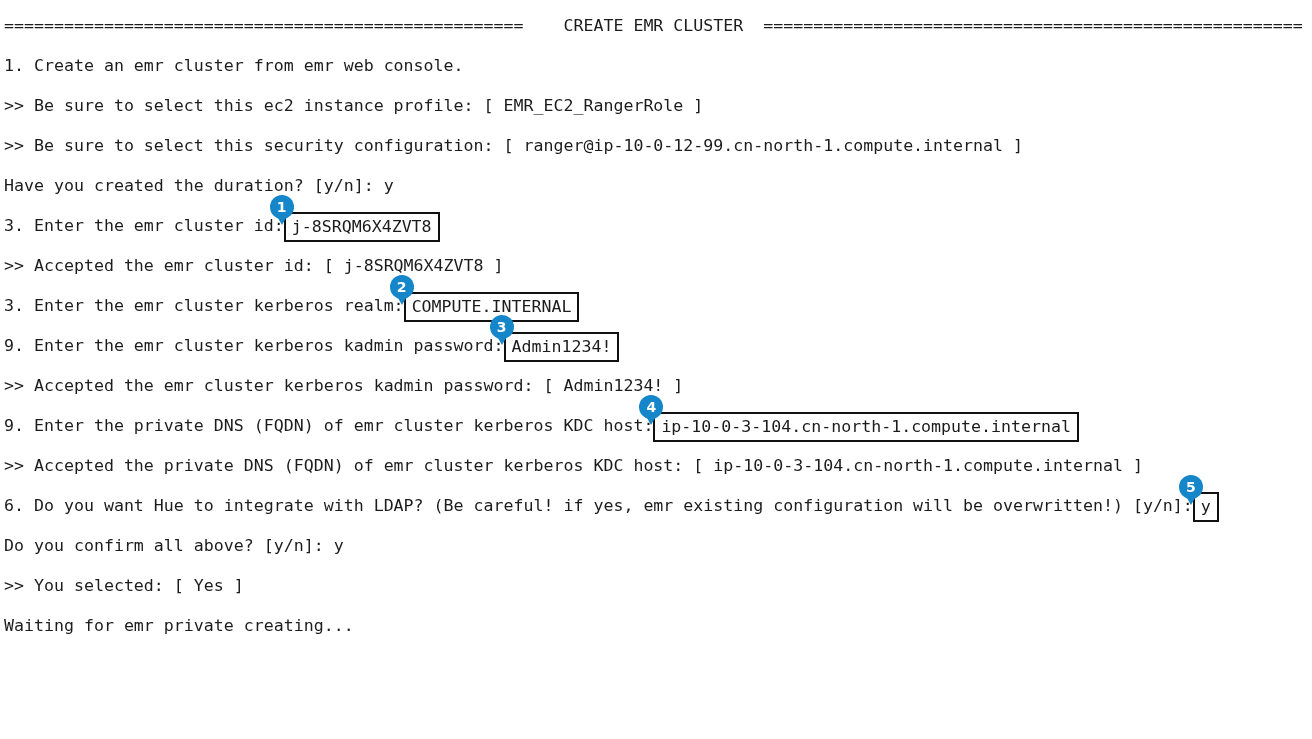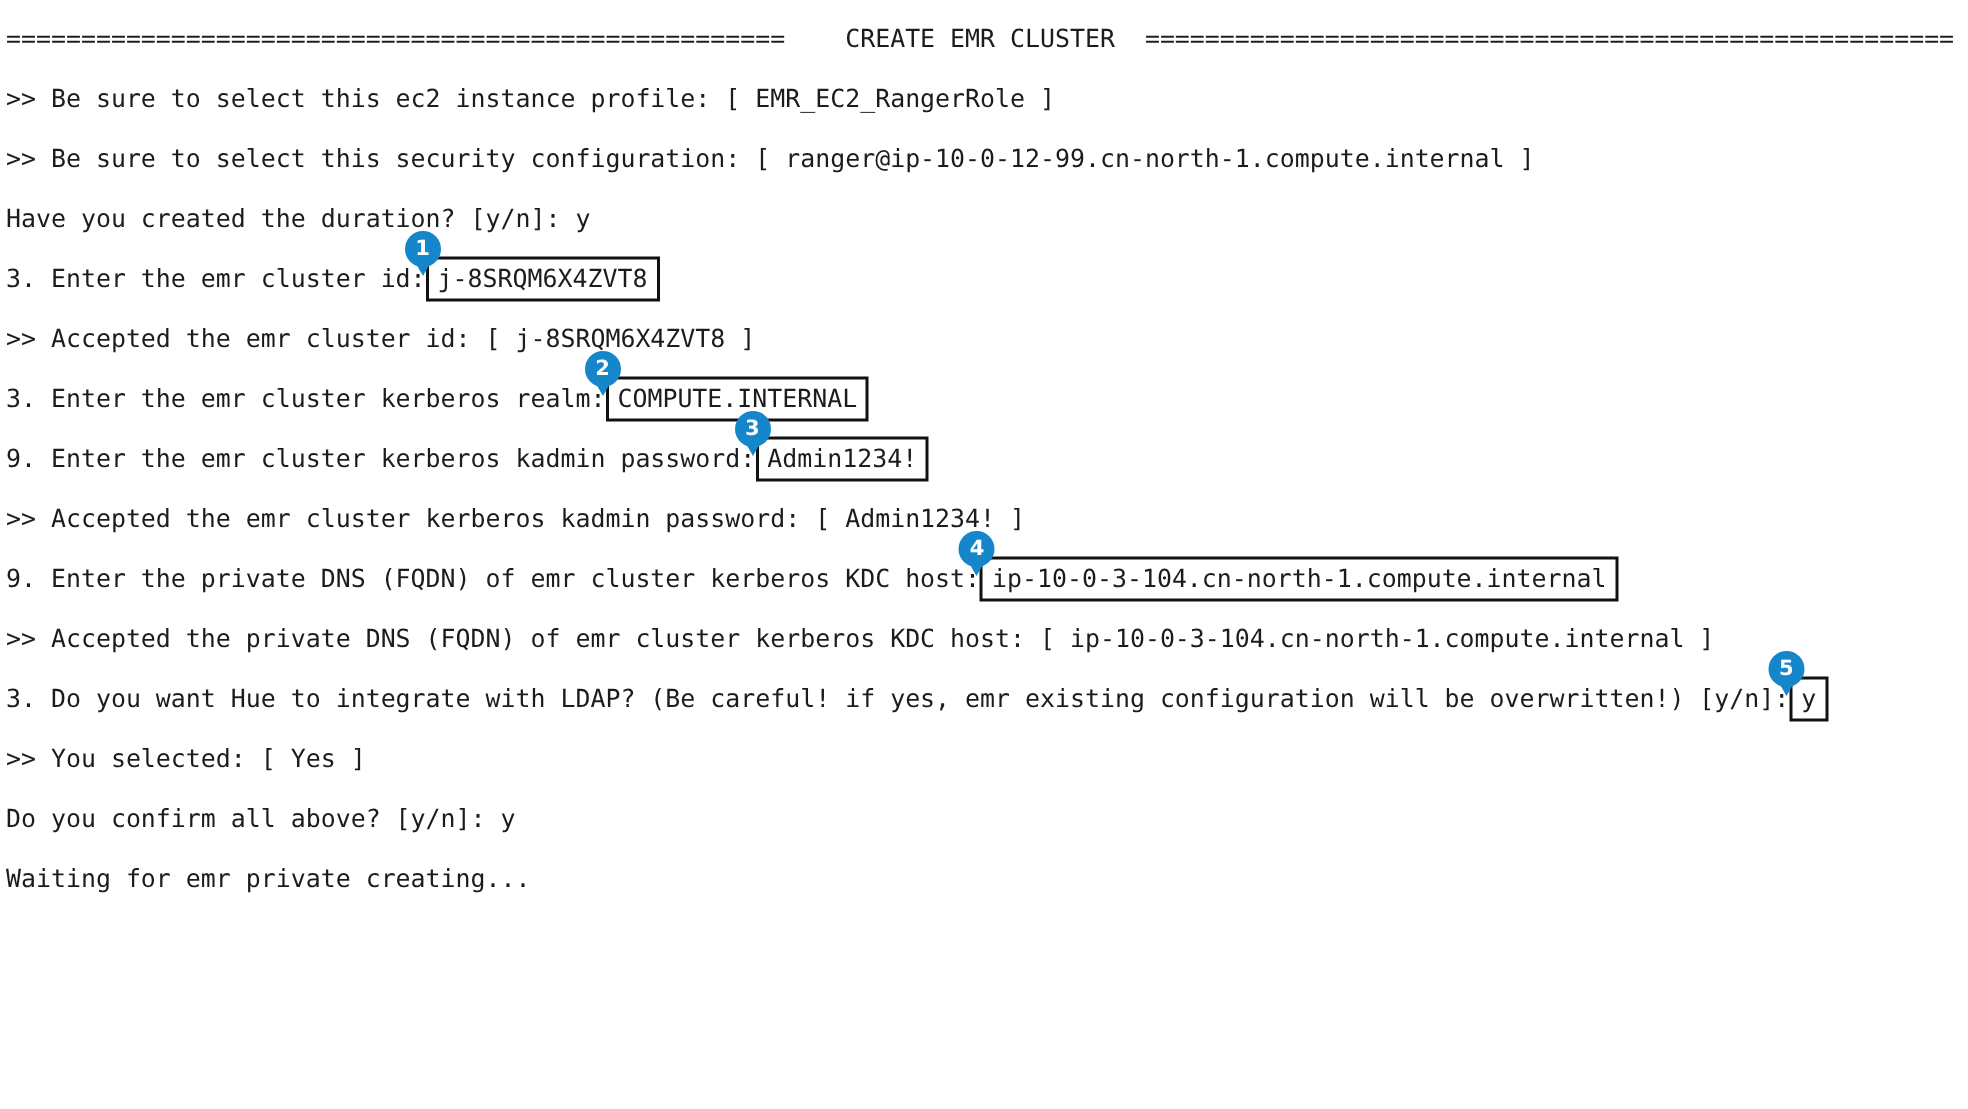--- a/index.html
+++ b/index.html
@@ -58,27 +58,28 @@
   .green {
     color: var(--prompt-green, #00a820);
     font-weight: bold;
   }
 </style>
 </head>
 <body>
 
 <div id="screen">
     <div class="line"><span>====================================================    CREATE EMR CLUSTER  ======================================================</span></div>
+    <div class="line"><span>1. Create an emr cluster from emr web console.</span></div>
     <div class="line"><span>&gt;&gt; Be sure to select this ec2 instance profile: [ EMR_EC2_RangerRole ]</span></div>
     <div class="line"><span>&gt;&gt; Be sure to select this security configuration: [ ranger@ip-10-0-12-99.cn-north-1.compute.internal ]</span></div>
     <div class="line"><span>Have you created the duration? [y/n]: y</span></div>
     <div class="line"><span>3. Enter the emr cluster id:</span><span class="boxed">j-8SRQM6X4ZVT8<span class="badge">1</span></span></div>
     <div class="line"><span>&gt;&gt; Accepted the emr cluster id: [ j-8SRQM6X4ZVT8 ]</span></div>
     <div class="line"><span>3. Enter the emr cluster kerberos realm:</span><span class="boxed">COMPUTE.INTERNAL<span class="badge">2</span></span></div>
     <div class="line"><span>9. Enter the emr cluster kerberos kadmin password:</span><span class="boxed">Admin1234!<span class="badge">3</span></span></div>
     <div class="line"><span>&gt;&gt; Accepted the emr cluster kerberos kadmin password: [ Admin1234! ]</span></div>
     <div class="line"><span>9. Enter the private DNS (FQDN) of emr cluster kerberos KDC host:</span><span class="boxed">ip-10-0-3-104.cn-north-1.compute.internal<span class="badge">4</span></span></div>
     <div class="line"><span>&gt;&gt; Accepted the private DNS (FQDN) of emr cluster kerberos KDC host: [ ip-10-0-3-104.cn-north-1.compute.internal ]</span></div>
-    <div class="line"><span>3. Do you want Hue to integrate with LDAP? (Be careful! if yes, emr existing configuration will be overwritten!) [y/n]:</span><span class="boxed">y<span class="badge">5</span></span></div>
+    <div class="line"><span>6. Do you want Hue to integrate with LDAP? (Be careful! if yes, emr existing configuration will be overwritten!) [y/n]:</span><span class="boxed">y<span class="badge">5</span></span></div>
+    <div class="line"><span>Do you confirm all above? [y/n]: y</span></div>
     <div class="line"><span>&gt;&gt; You selected: [ Yes ]</span></div>
-    <div class="line"><span>Do you confirm all above? [y/n]: y</span></div>
     <div class="line"><span>Waiting for emr private creating...</span></div>
   </div>
 
 </body></html>

